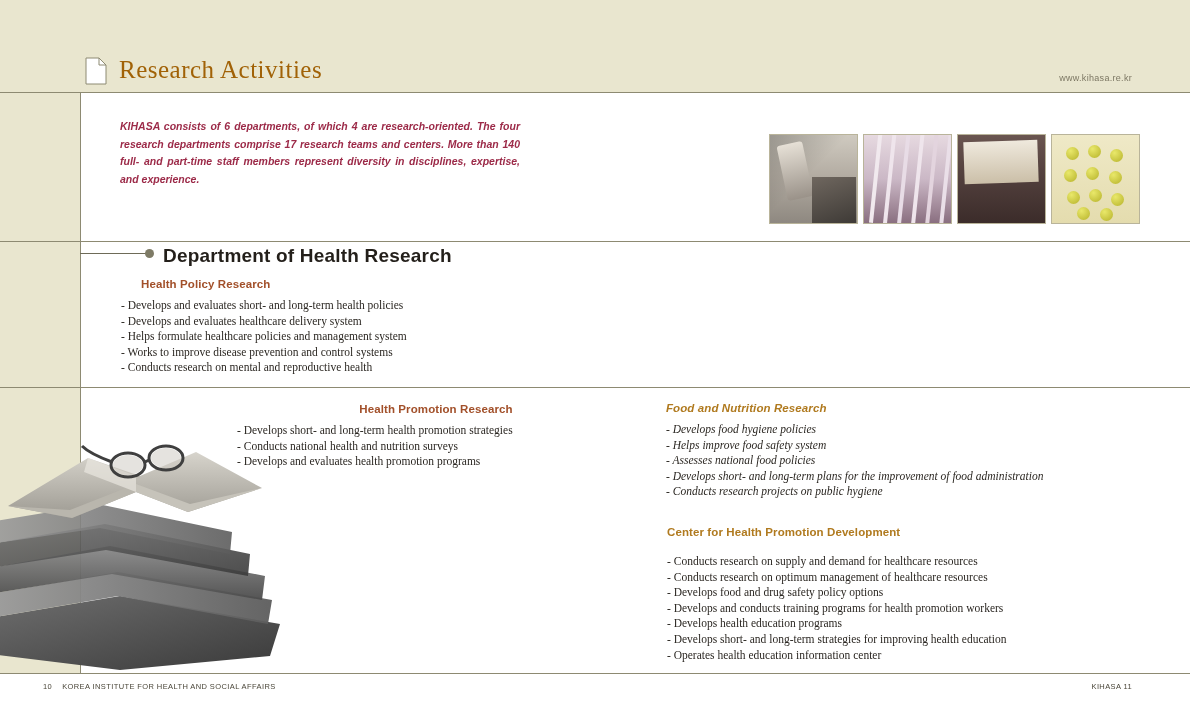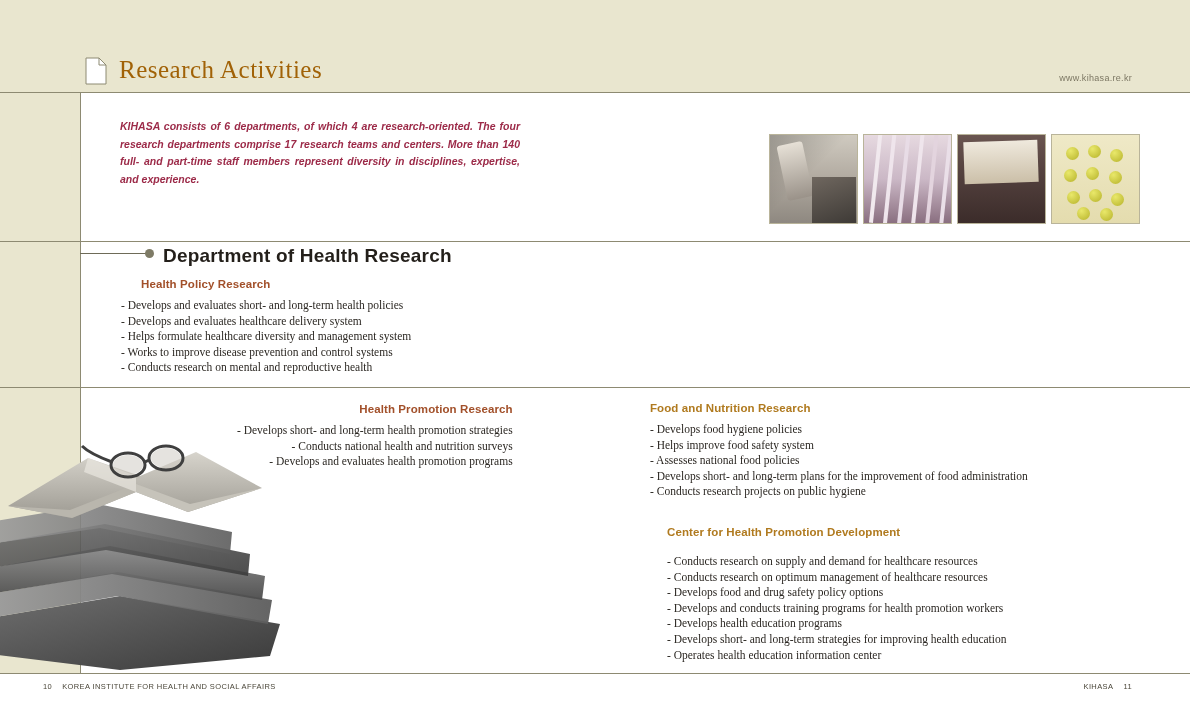--- a/index.html
+++ b/index.html
@@ -296,26 +296,27 @@
     background: #8d8a72;
   }
 
   .hprom-block {
     position: absolute;
     left: 237px;
     top: 403px;
     text-align: right;
   }
   .hprom-block .sec-title { margin-bottom: 8px; }
-  .hprom-block .bullet-list li { text-align: right; }
+  .hprom-block .bullet-list li { text-align: left; }
 
   .food-block {
     position: absolute;
-    left: 650px;
+    left: 666px;
     top: 402px;
+    font-style: italic;
   }
   .food-block .sec-title { margin-bottom: 8px; }
 
   .center-block {
     position: absolute;
     left: 667px;
     top: 526px;
   }
   .center-block .sec-title { margin-bottom: 16px; }
 
@@ -341,21 +342,21 @@
   .footer-left .pg { margin-right: 10px; }
   .footer-right {
     position: absolute;
     right: 58px;
     top: 682px;
     font-family: "Liberation Sans", sans-serif;
     font-size: 7.5px;
     color: #4a4639;
     letter-spacing: 0.4px;
   }
-  .footer-right .pg { margin-left: 10px; }
+  .footer-right .pg { margin-left: 2px; }
   .inline { display: inline; }
 </style>
 </head>
 <body>
 
 <div class="page">
 
   <div class="top-band"></div>
   <div class="top-rule"></div>
 
@@ -402,21 +403,21 @@
   <div class="dept-rule"></div>
   <div class="dept-connector"></div>
   <div class="dept-bullet"></div>
   <div class="dept-title">Department of Health Research</div>
 
   <div class="hpr-block">
     <div class="sec-title">Health Policy Research</div>
     <ul class="bullet-list">
       <li>- Develops and evaluates short- and long-term health policies</li>
       <li>- Develops and evaluates healthcare delivery system</li>
-      <li>- Helps formulate healthcare diversity and management system</li>
+      <li>- Helps formulate healthcare policies and management system</li>
       <li>- Works to improve disease prevention and control systems</li>
       <li>- Conducts research on mental and reproductive health</li>
     </ul>
   </div>
 
   <div class="lower-white"></div>
   <div class="lower-beige-left"></div>
   <div class="vrule3"></div>
   <div class="bottom-rule"></div>
 

